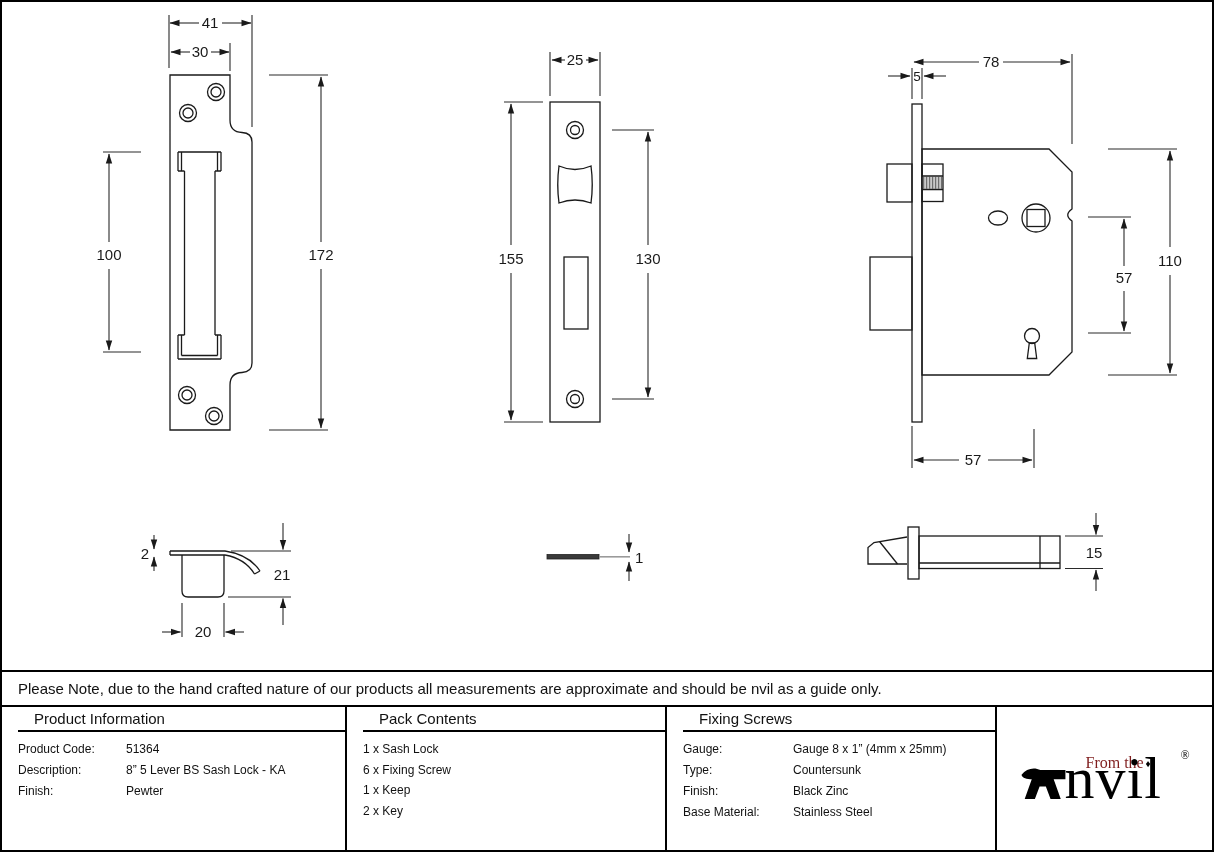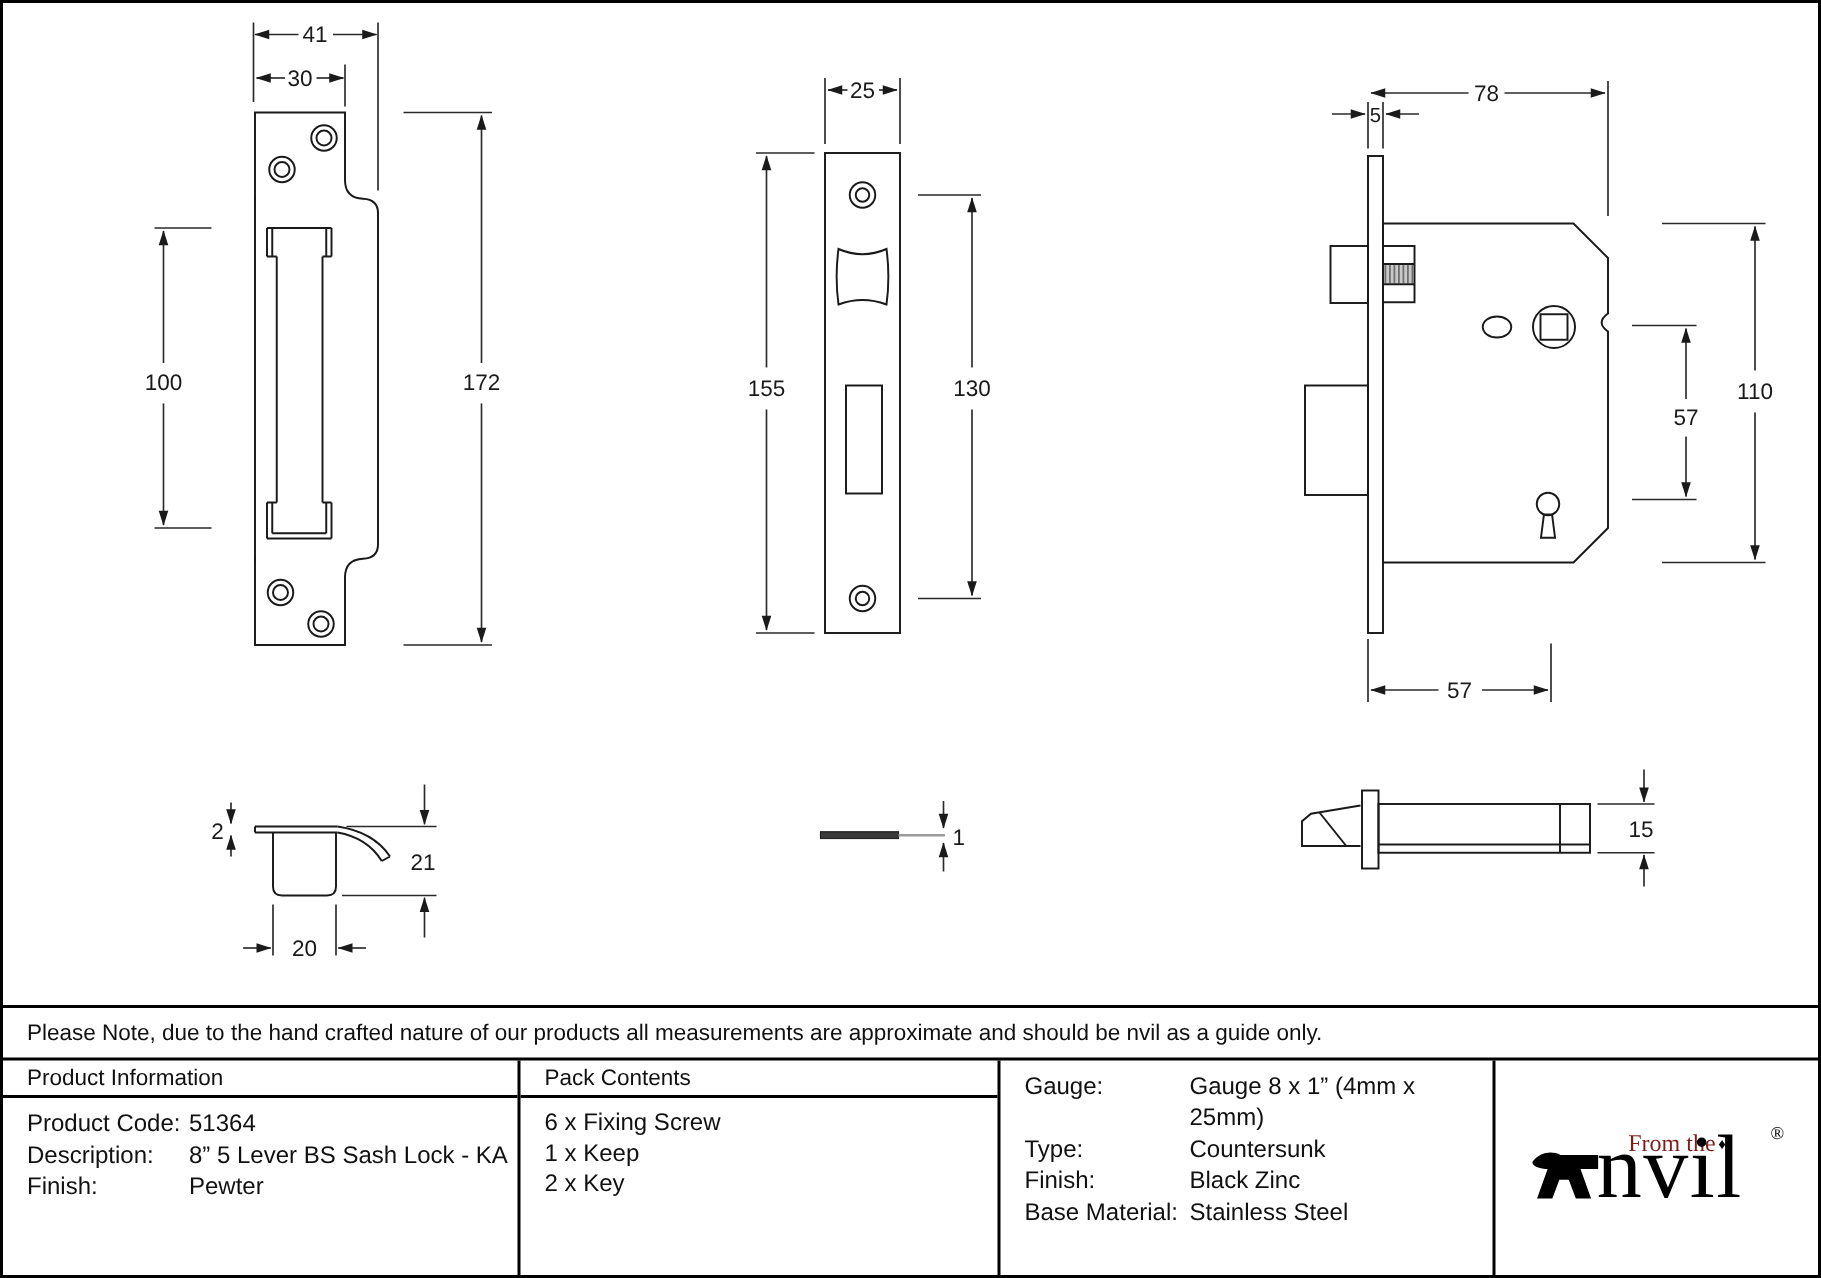--- a/index.html
+++ b/index.html
@@ -15,22 +15,22 @@
   .dimtxt.small { font-size:13.5px; }
 
   .bottom { position:absolute; left:0; right:0; top:668px; bottom:0; border-top:2px solid #000; display:flex; flex-direction:column; }
   .note-row { height:33px; border-bottom:2px solid #000; display:flex; align-items:center; padding-left:16px; font-size:15px; flex:none; }
   .tbl { flex:1; display:flex; min-height:0; }
   .col { box-sizing:border-box; }
   .c1 { width:345px; border-right:2px solid #000; }
   .c2 { width:320px; border-right:2px solid #000; }
   .c3 { width:330px; border-right:2px solid #000; }
   .c4 { flex:1; display:flex; align-items:center; justify-content:center; }
-  .hdr { height:23px; line-height:23px; border-bottom:2px solid #000; padding-left:16px; font-size:15px; }
-  .cellbody { padding:7px 4px 0 16px; font-size:16px; }
+  .hdr { height:23px; line-height:23px; border-bottom:2px solid #000; padding-left:16px; font-size:15px;margin-left:16px; }
+  .cellbody { padding:7px 4px 0 16px; font-size:12px; }
   .grid2 { display:grid; grid-template-columns:108px 1fr; line-height:21px; }
   .c3 .grid2 { grid-template-columns:110px 1fr; }
   .list > div { line-height:20.6px; }
 
   .logo { position:relative; width:170px; height:64px; }
   .anvil-ic { position:absolute; left:0; top:12px; width:47px; height:47px; }
   .nvil { position:absolute; left:45px; bottom:3px; font-family:"Liberation Serif", serif; font-size:60px; line-height:1; letter-spacing:1px; color:#000; }
   .fromthe { position:absolute; left:66px; top:7px; font-family:"Liberation Serif", serif; font-size:16px; color:#7f1d1d; }
   .diamond { position:absolute; left:126px; top:11px; font-size:10px; color:#000; }
   .reg { position:absolute; right:0px; top:1px; font-size:12px; font-family:"Liberation Serif", serif; color:#000; }
@@ -201,27 +201,29 @@
           <span>Description:</span>
           <span>8” 5 Lever BS Sash Lock - KA</span>
           <span>Finish:</span>
           <span>Pewter</span>
         </div>
       </div>
 
       <div class="col c2">
         <div class="hdr">Pack Contents</div>
         <div class="cellbody list">
+          <div>1 x Sash Lock</div>
           <div>6 x Fixing Screw</div>
           <div>1 x Keep</div>
           <div>2 x Key</div>
         </div>
       </div>
 
       <div class="col c3">
+        <div class="hdr">Fixing Screws</div>
         <div class="cellbody grid2">
           <span>Gauge:</span>
           <span>Gauge 8 x 1” (4mm x 25mm)</span>
           <span>Type:</span>
           <span>Countersunk</span>
           <span>Finish:</span>
           <span>Black Zinc</span>
           <span>Base Material:</span>
           <span>Stainless Steel</span>
         </div>

